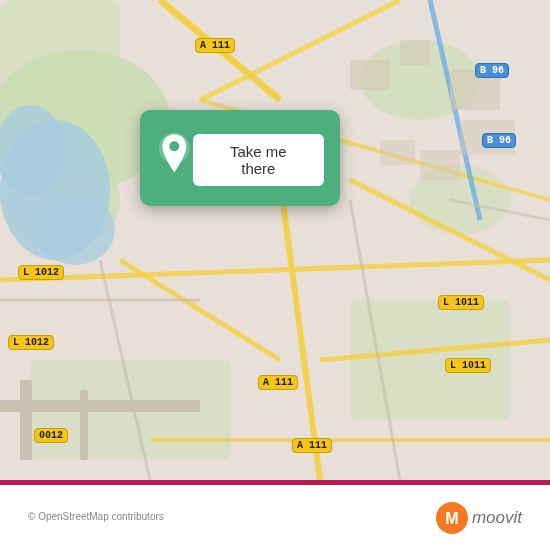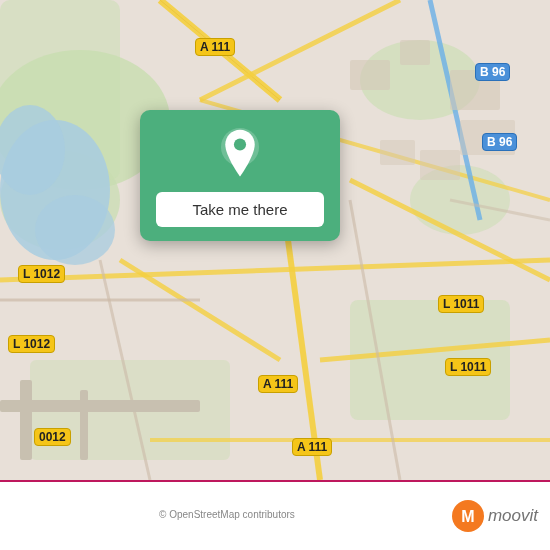--- a/index.html
+++ b/index.html
@@ -30,21 +30,20 @@
     
     #location-card {
       position: absolute;
       top: 110px;
       left: 140px;
       width: 200px;
       background: #4caf7d;
       border-radius: 10px;
       padding: 18px 16px 14px;
       display: flex;
-      flex-direction: column;
       align-items: center;
       box-shadow: 0 4px 16px rgba(0,0,0,0.3);
     }
 
     #pin-icon {
       width: 52px;
       height: 52px;
       margin-bottom: 12px;
     }
 
@@ -61,26 +60,25 @@
       text-align: center;
     }
 
     #bottom-bar {
       position: absolute;
       bottom: 0;
       left: 0;
       width: 550px;
       height: 70px;
       background: white;
-      border-top: 2px solid #be185d;
+      border-top: 5px solid #be185d;
       display: flex;
       align-items: center;
-      padding: 8px 12px;
+      padding: 8px 28px;
       justify-content: space-between;
-      text-align: center;
     }
 
     #bottom-info {
       flex: 1;
     }
 
     #attribution {
       font-size: 10px;
       color: #888;
       margin-bottom: 3px;
@@ -112,24 +110,25 @@
       color: #737373;
       font-style: italic;
     }
 
     
     .road-badge {
       position: absolute;
       background: #f5c518;
       border: 1.5px solid #c8a000;
       border-radius: 4px;
-      font-size: 12px;
+      font-size: 10px;
       font-weight: bold;
       padding: 1px 4px;
       color: #222;
+      font-family: Liberation Mono, monospace;
     }
     .road-badge.blue {
       background: #4a90d9;
       border-color: #2a70b9;
       color: white;
       margin-top: 8px;
     }
   </style>
 </head>
 <body>

